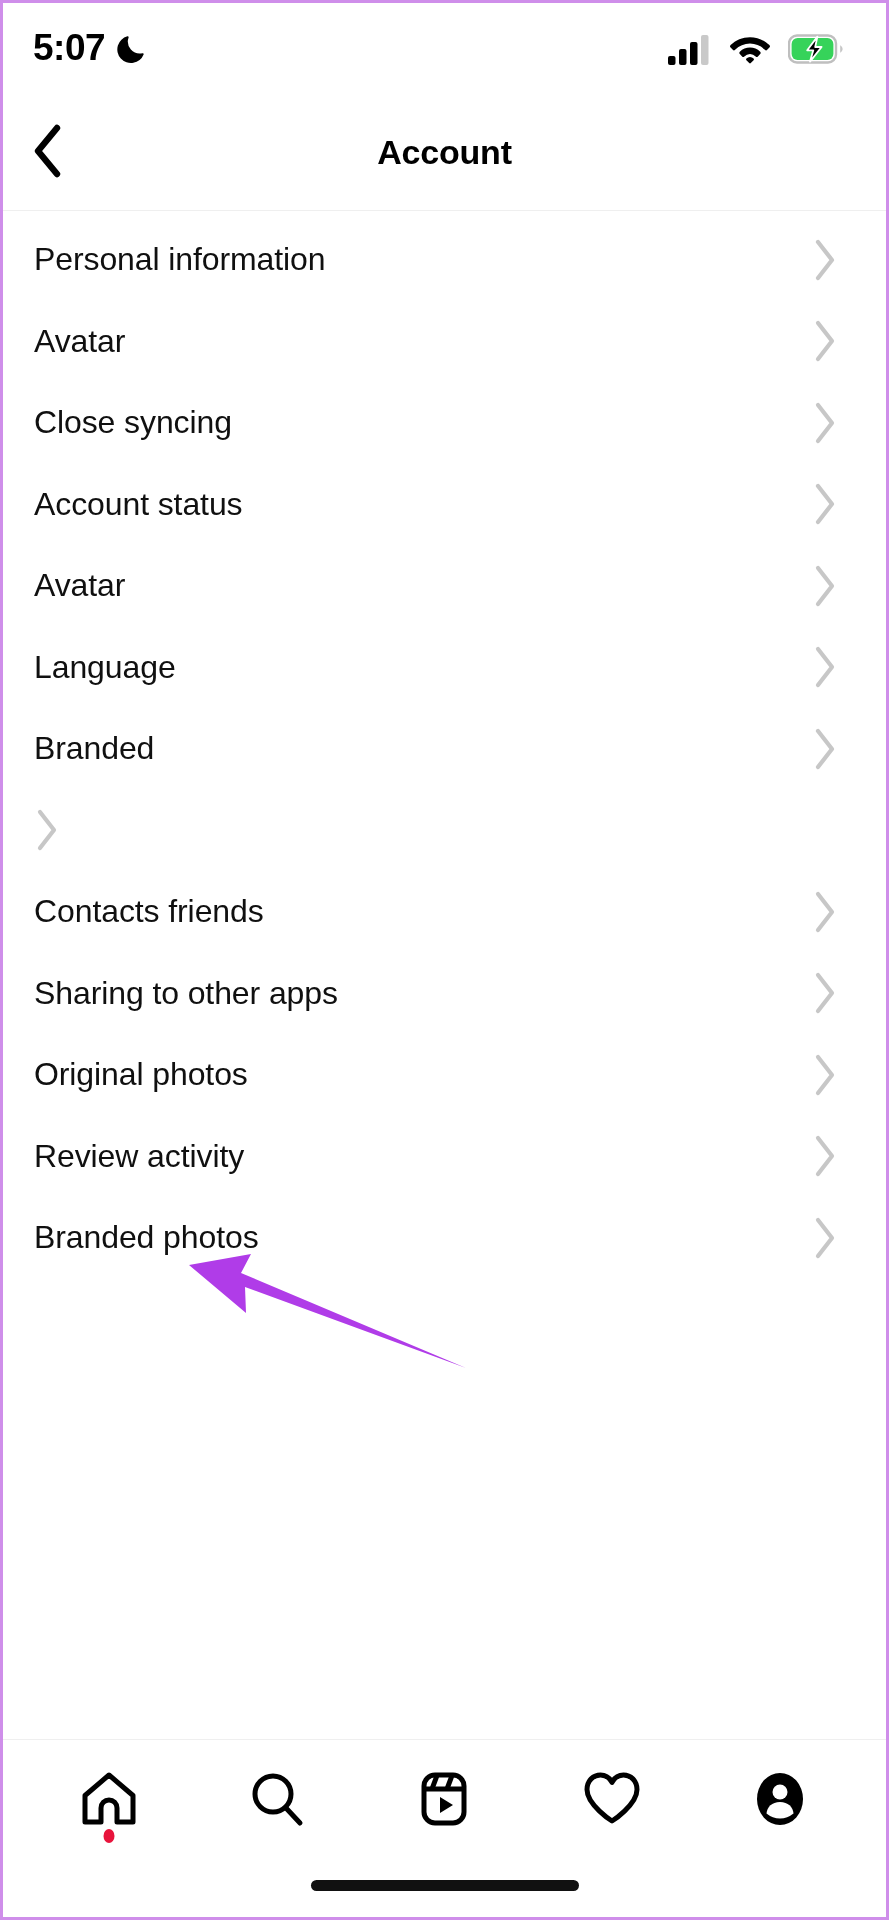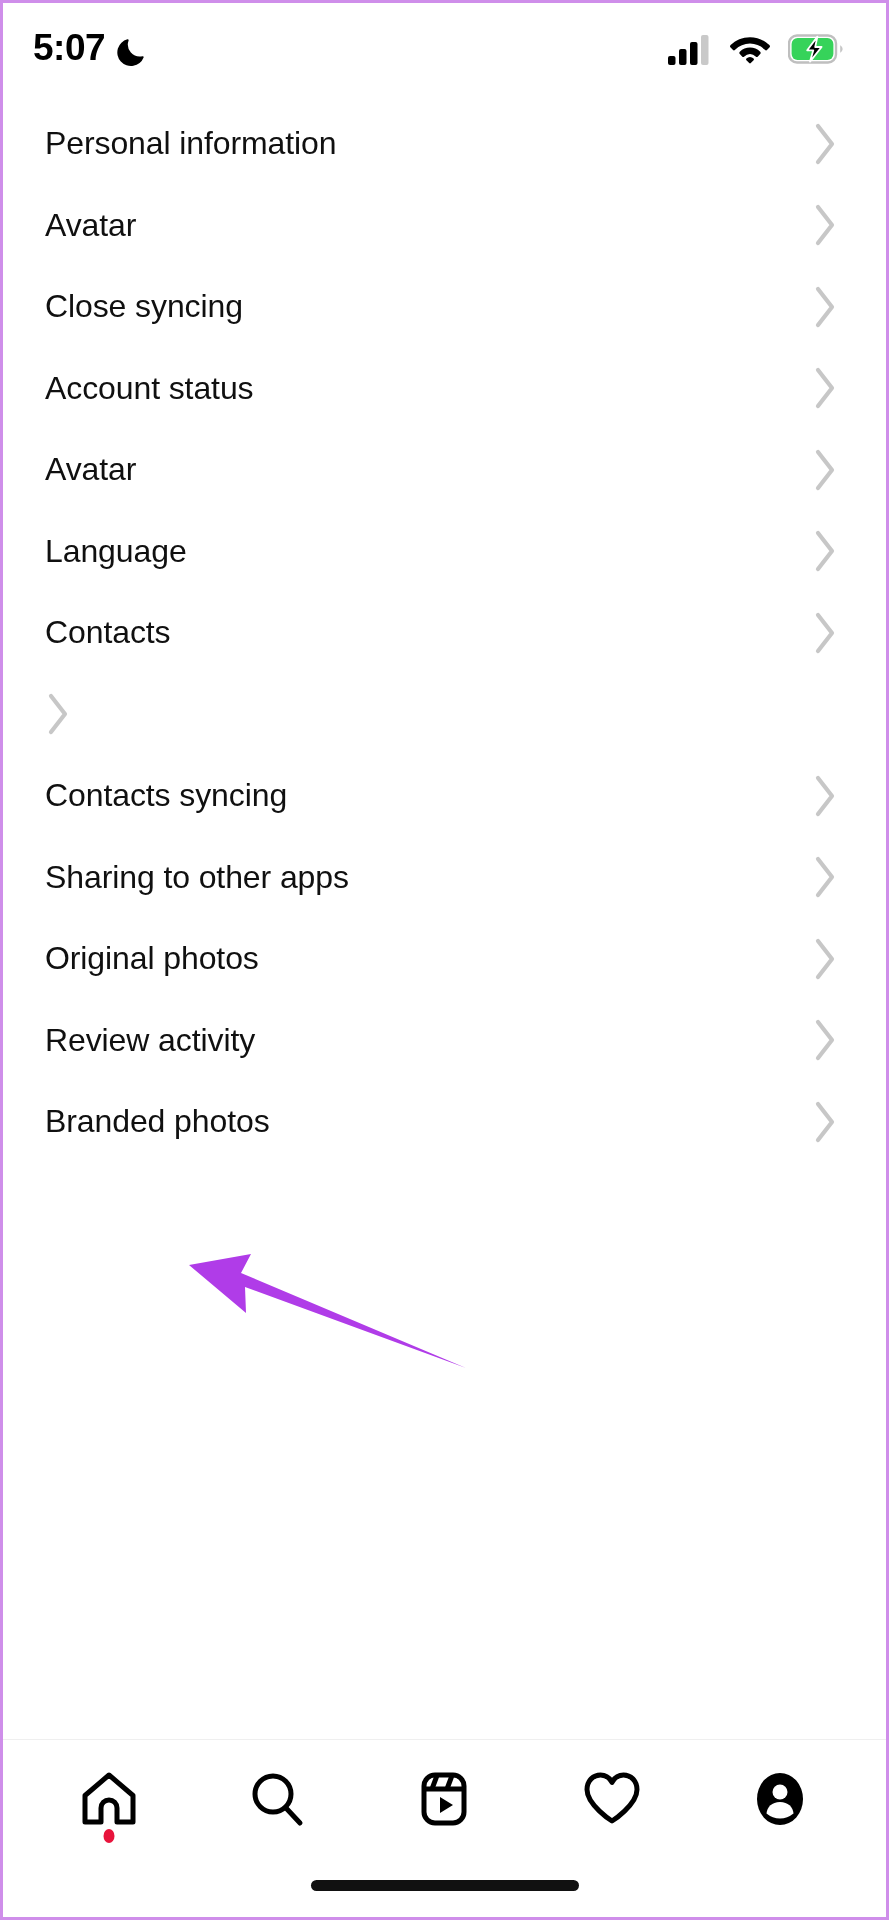--- a/index.html
+++ b/index.html
@@ -24,21 +24,21 @@
   .statusbar {
     position: relative;
     height: 92px;
     display: flex;
     align-items: center;
     justify-content: space-between;
     padding: 0 42px 0 30px;
   }
   .sb-left {
     display: flex;
-    align-items: flex-end;
+    align-items: center;
     gap: 11px;
   }
   .sb-time {
     font-size: 37px;
     font-weight: 600;
     color: #000;
     letter-spacing: -0.5px;
     line-height: 1;
     padding-bottom: 3px;
   }
@@ -83,21 +83,21 @@
   .list {
     position: relative;
     padding-top: 8px;
   }
   .list-item {
     position: relative;
     height: 81.5px;
     display: flex;
     align-items: center;
     justify-content: space-between;
-    padding: 0 48px 0 42px;
+    padding: 0 48px 0 31px;
     cursor: pointer;
     background: #fff;
   }
   .item-label {
     font-size: 32px;
     font-weight: 400;
     color: #101010;
     letter-spacing: -0.1px;
     white-space: nowrap;
   }
@@ -199,20 +199,30 @@
         <svg class="battery-icon" width="56" height="30" viewBox="0 0 56 30">
           <rect x="1" y="1.5" width="47" height="27" rx="8" ry="8" fill="none" stroke="#bfbfbf" stroke-width="2.4"></rect>
           <rect x="3.6" y="4.1" width="41.8" height="21.8" rx="6" ry="6" fill="#36d35a"></rect>
           <path d="M52.2 11.2c1.5 1 2.4 2.3 2.4 3.8s-0.9 2.8-2.4 3.8z" fill="#c6c6c6"></path>
           <path d="M29.4 2.6 L19.2 16.3 h6.1 L22.0 27.6 L33.6 13.0 h-6.4 z" fill="#000" stroke="#ffffff" stroke-width="1.8" stroke-linejoin="round"></path>
         </svg>
       </span>
     </div>
   </div>
 
+  <div class="navbar">
+    <div class="back-btn">
+      <span>
+        <svg width="34" height="54" viewBox="0 0 34 54">
+          <polyline points="26,4 7,27 26,50" fill="none" stroke="#000" stroke-width="6.4" stroke-linecap="round" stroke-linejoin="round"></polyline>
+        </svg>
+      </span>
+    </div>
+    <div class="nav-title">Account</div>
+  </div>
 
   <div class="list" id="settings-list">
       <div class="list-item">
         <span class="item-label">Personal information</span>
         <span>
           <svg class="chev" width="26" height="46" viewBox="0 0 26 46">
             <polyline points="6,5 20,23 6,41" fill="none" stroke="#c7c7c7" stroke-width="4.2" stroke-linecap="round" stroke-linejoin="round"></polyline>
           </svg>
         </span>
       </div>
@@ -250,36 +260,36 @@
       </div>
       <div class="list-item">
         <span class="item-label">Language</span>
         <span>
           <svg class="chev" width="26" height="46" viewBox="0 0 26 46">
             <polyline points="6,5 20,23 6,41" fill="none" stroke="#c7c7c7" stroke-width="4.2" stroke-linecap="round" stroke-linejoin="round"></polyline>
           </svg>
         </span>
       </div>
       <div class="list-item">
-        <span class="item-label">Contacts</span>
-        <span>
-          <svg class="chev" width="26" height="46" viewBox="0 0 26 46">
-            <polyline points="6,5 20,23 6,41" fill="none" stroke="#c7c7c7" stroke-width="4.2" stroke-linecap="round" stroke-linejoin="round"></polyline>
-          </svg>
-        </span>
-      </div>
-      <div class="list-item">
-        <span>
-          <svg class="chev" width="26" height="46" viewBox="0 0 26 46">
-            <polyline points="6,5 20,23 6,41" fill="none" stroke="#c7c7c7" stroke-width="4.2" stroke-linecap="round" stroke-linejoin="round"></polyline>
-          </svg>
-        </span>
-      </div>
-      <div class="list-item">
-        <span class="item-label">Contacts syncing</span>
+        <span class="item-label">Branded</span>
+        <span>
+          <svg class="chev" width="26" height="46" viewBox="0 0 26 46">
+            <polyline points="6,5 20,23 6,41" fill="none" stroke="#c7c7c7" stroke-width="4.2" stroke-linecap="round" stroke-linejoin="round"></polyline>
+          </svg>
+        </span>
+      </div>
+      <div class="list-item">
+        <span>
+          <svg class="chev" width="26" height="46" viewBox="0 0 26 46">
+            <polyline points="6,5 20,23 6,41" fill="none" stroke="#c7c7c7" stroke-width="4.2" stroke-linecap="round" stroke-linejoin="round"></polyline>
+          </svg>
+        </span>
+      </div>
+      <div class="list-item">
+        <span class="item-label">Contacts friends</span>
         <span>
           <svg class="chev" width="26" height="46" viewBox="0 0 26 46">
             <polyline points="6,5 20,23 6,41" fill="none" stroke="#c7c7c7" stroke-width="4.2" stroke-linecap="round" stroke-linejoin="round"></polyline>
           </svg>
         </span>
       </div>
       <div class="list-item">
         <span class="item-label">Sharing to other apps</span>
         <span>
           <svg class="chev" width="26" height="46" viewBox="0 0 26 46">

